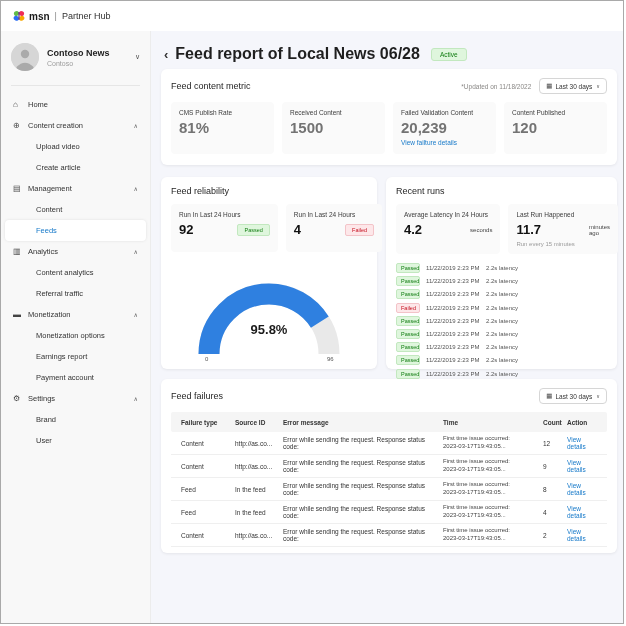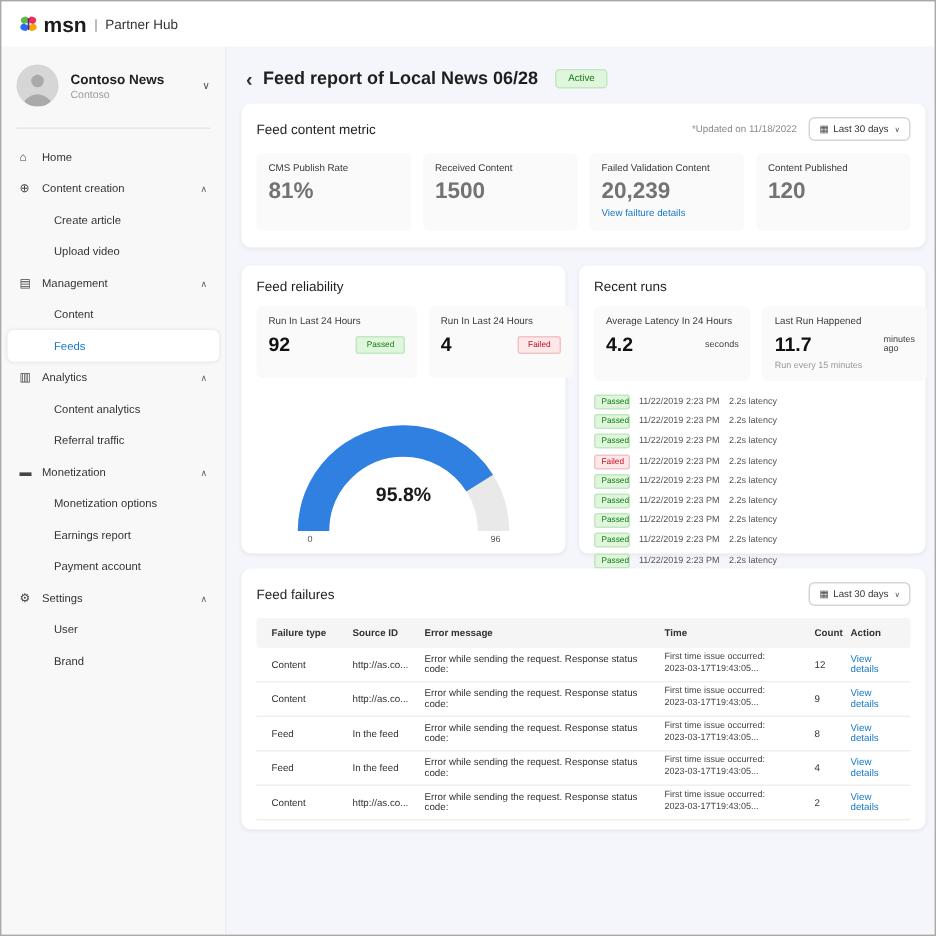--- a/index.html
+++ b/index.html
@@ -1,21 +1,21 @@
 <!DOCTYPE html>
 <html><head>
 <meta charset="utf-8">
 <style>
   * { box-sizing: border-box; margin: 0; padding: 0; }
   body { font-family: "Liberation Sans", sans-serif; background: #fff; }
   .screen { position: relative; width: 624px; height: 624px; border: 1px solid #a9a9a9; background: #f5f6fb; overflow: hidden; }
 
   
   .topbar { position: absolute; top: 0; left: 0; width: 100%; height: 30px; background: #fff; display: flex; align-items: center; padding-left: 12px; z-index: 3; }
-  .brand { font-weight: bold; font-size: 14px; color: #1b1b1b; margin-left: 4px; }
+  .brand { font-weight: bold; font-size: 10px; color: #1b1b1b; margin-left: 4px; }
   .brand-sep { color: #8a8a8a; font-size: 9px; margin: 0 5px; }
   .product { font-size: 9px; color: #333; }
 
   
   .sidebar { position: absolute; top: 30px; left: 0; width: 150px; bottom: 0; background: #f8f8f8; border-right: 1px solid #ececec; }
   .profile { display: flex; align-items: center; padding: 12px 10px 10px 10px; cursor: pointer; }
   .avatar { width: 28px; height: 28px; border-radius: 50%; background: #d6d6d6; flex: none; overflow: hidden; }
   .profile-text { margin-left: 8px; }
   .profile-name { font-size: 9px; font-weight: bold; color: #222; }
   .profile-sub { font-size: 7px; color: #9c9c9c; margin-top: 2px; }
@@ -27,21 +27,21 @@
   .nav-label { font-size: 7.5px; color: #333; }
   .nav-item.sub { padding-left: 31px; }
   .nav-item.selected { background: #fff; box-shadow: 0 0 3px rgba(0,0,0,.10); }
   .nav-item.selected .nav-label { color: #1679c9; }
   .nav-chevron { margin-left: auto; font-size: 6px; color: #666; }
 
   
   .main { position: absolute; left: 150px; top: 30px; right: 0; bottom: 0; background: #f5f6fb; }
   .page-header { display: flex; align-items: center; margin: 14px 0 0 13px; }
   .back { font-size: 13px; color: #333; margin-right: 7px; font-weight: bold; cursor: pointer; line-height: 1; }
-  .page-title { font-size: 12px; font-weight: bold; color: #1f1f1f; }
+  .page-title { font-size: 16px; font-weight: bold; color: #1f1f1f; }
   .badge { font-size: 6.5px; padding: 2px 8px; border-radius: 3px; margin-left: 11px; }
   .badge.green, .pill.green { background: #dff6dd; color: #107c10; border: 1px solid #c2e8bf; }
   .pill.red { background: #fde7e9; color: #c50f1f; border: 1px solid #f3c3c8; }
 
   .card { position: absolute; background: #fff; border-radius: 6px; box-shadow: 0 1px 3px rgba(0,0,0,.07); }
   .card-title { font-size: 9px; font-weight: normal; color: #1f1f1f; }
   .card-head { display: flex; align-items: center; }
   .updated { margin-left: auto; font-size: 6.5px; color: #8a8886; margin-right: 8px; }
   .dropdown { display: flex; align-items: center; border: 1px solid #d6d6d6; background: #fff; border-radius: 4px; padding: 3px 6px; font-size: 6.5px; color: #333; cursor: pointer; }
   .dd-icon { font-size: 6.5px; color: #4a4a4a; margin-right: 3px; }
@@ -123,24 +123,24 @@
       <div class="nav-item top">
         <span class="nav-icon">⌂</span>
         <span class="nav-label">Home</span>
       </div>
       <div class="nav-item group">
         <span class="nav-icon">⊕</span>
         <span class="nav-label">Content creation</span>
         <span class="nav-chevron">∧</span>
       </div>
       <div class="nav-item sub">
+        <span class="nav-label">Upload video</span>
+      </div>
+      <div class="nav-item sub">
         <span class="nav-label">Create article</span>
-      </div>
-      <div class="nav-item sub">
-        <span class="nav-label">Upload video</span>
       </div>
       <div class="nav-item group">
         <span class="nav-icon">▤</span>
         <span class="nav-label">Management</span>
         <span class="nav-chevron">∧</span>
       </div>
       <div class="nav-item sub">
         <span class="nav-label">Content</span>
       </div>
       <div class="nav-item sub selected">
@@ -170,24 +170,24 @@
       </div>
       <div class="nav-item sub">
         <span class="nav-label">Payment account</span>
       </div>
       <div class="nav-item group">
         <span class="nav-icon">⚙</span>
         <span class="nav-label">Settings</span>
         <span class="nav-chevron">∧</span>
       </div>
       <div class="nav-item sub">
+        <span class="nav-label">Brand</span>
+      </div>
+      <div class="nav-item sub">
         <span class="nav-label">User</span>
-      </div>
-      <div class="nav-item sub">
-        <span class="nav-label">Brand</span>
       </div>
     </div>
   </div>
 
   <div class="main">
     <div class="page-header">
       <span class="back">‹</span>
       <span class="page-title">Feed report of Local News 06/28</span>
       <span class="badge green">Active</span>
     </div>

